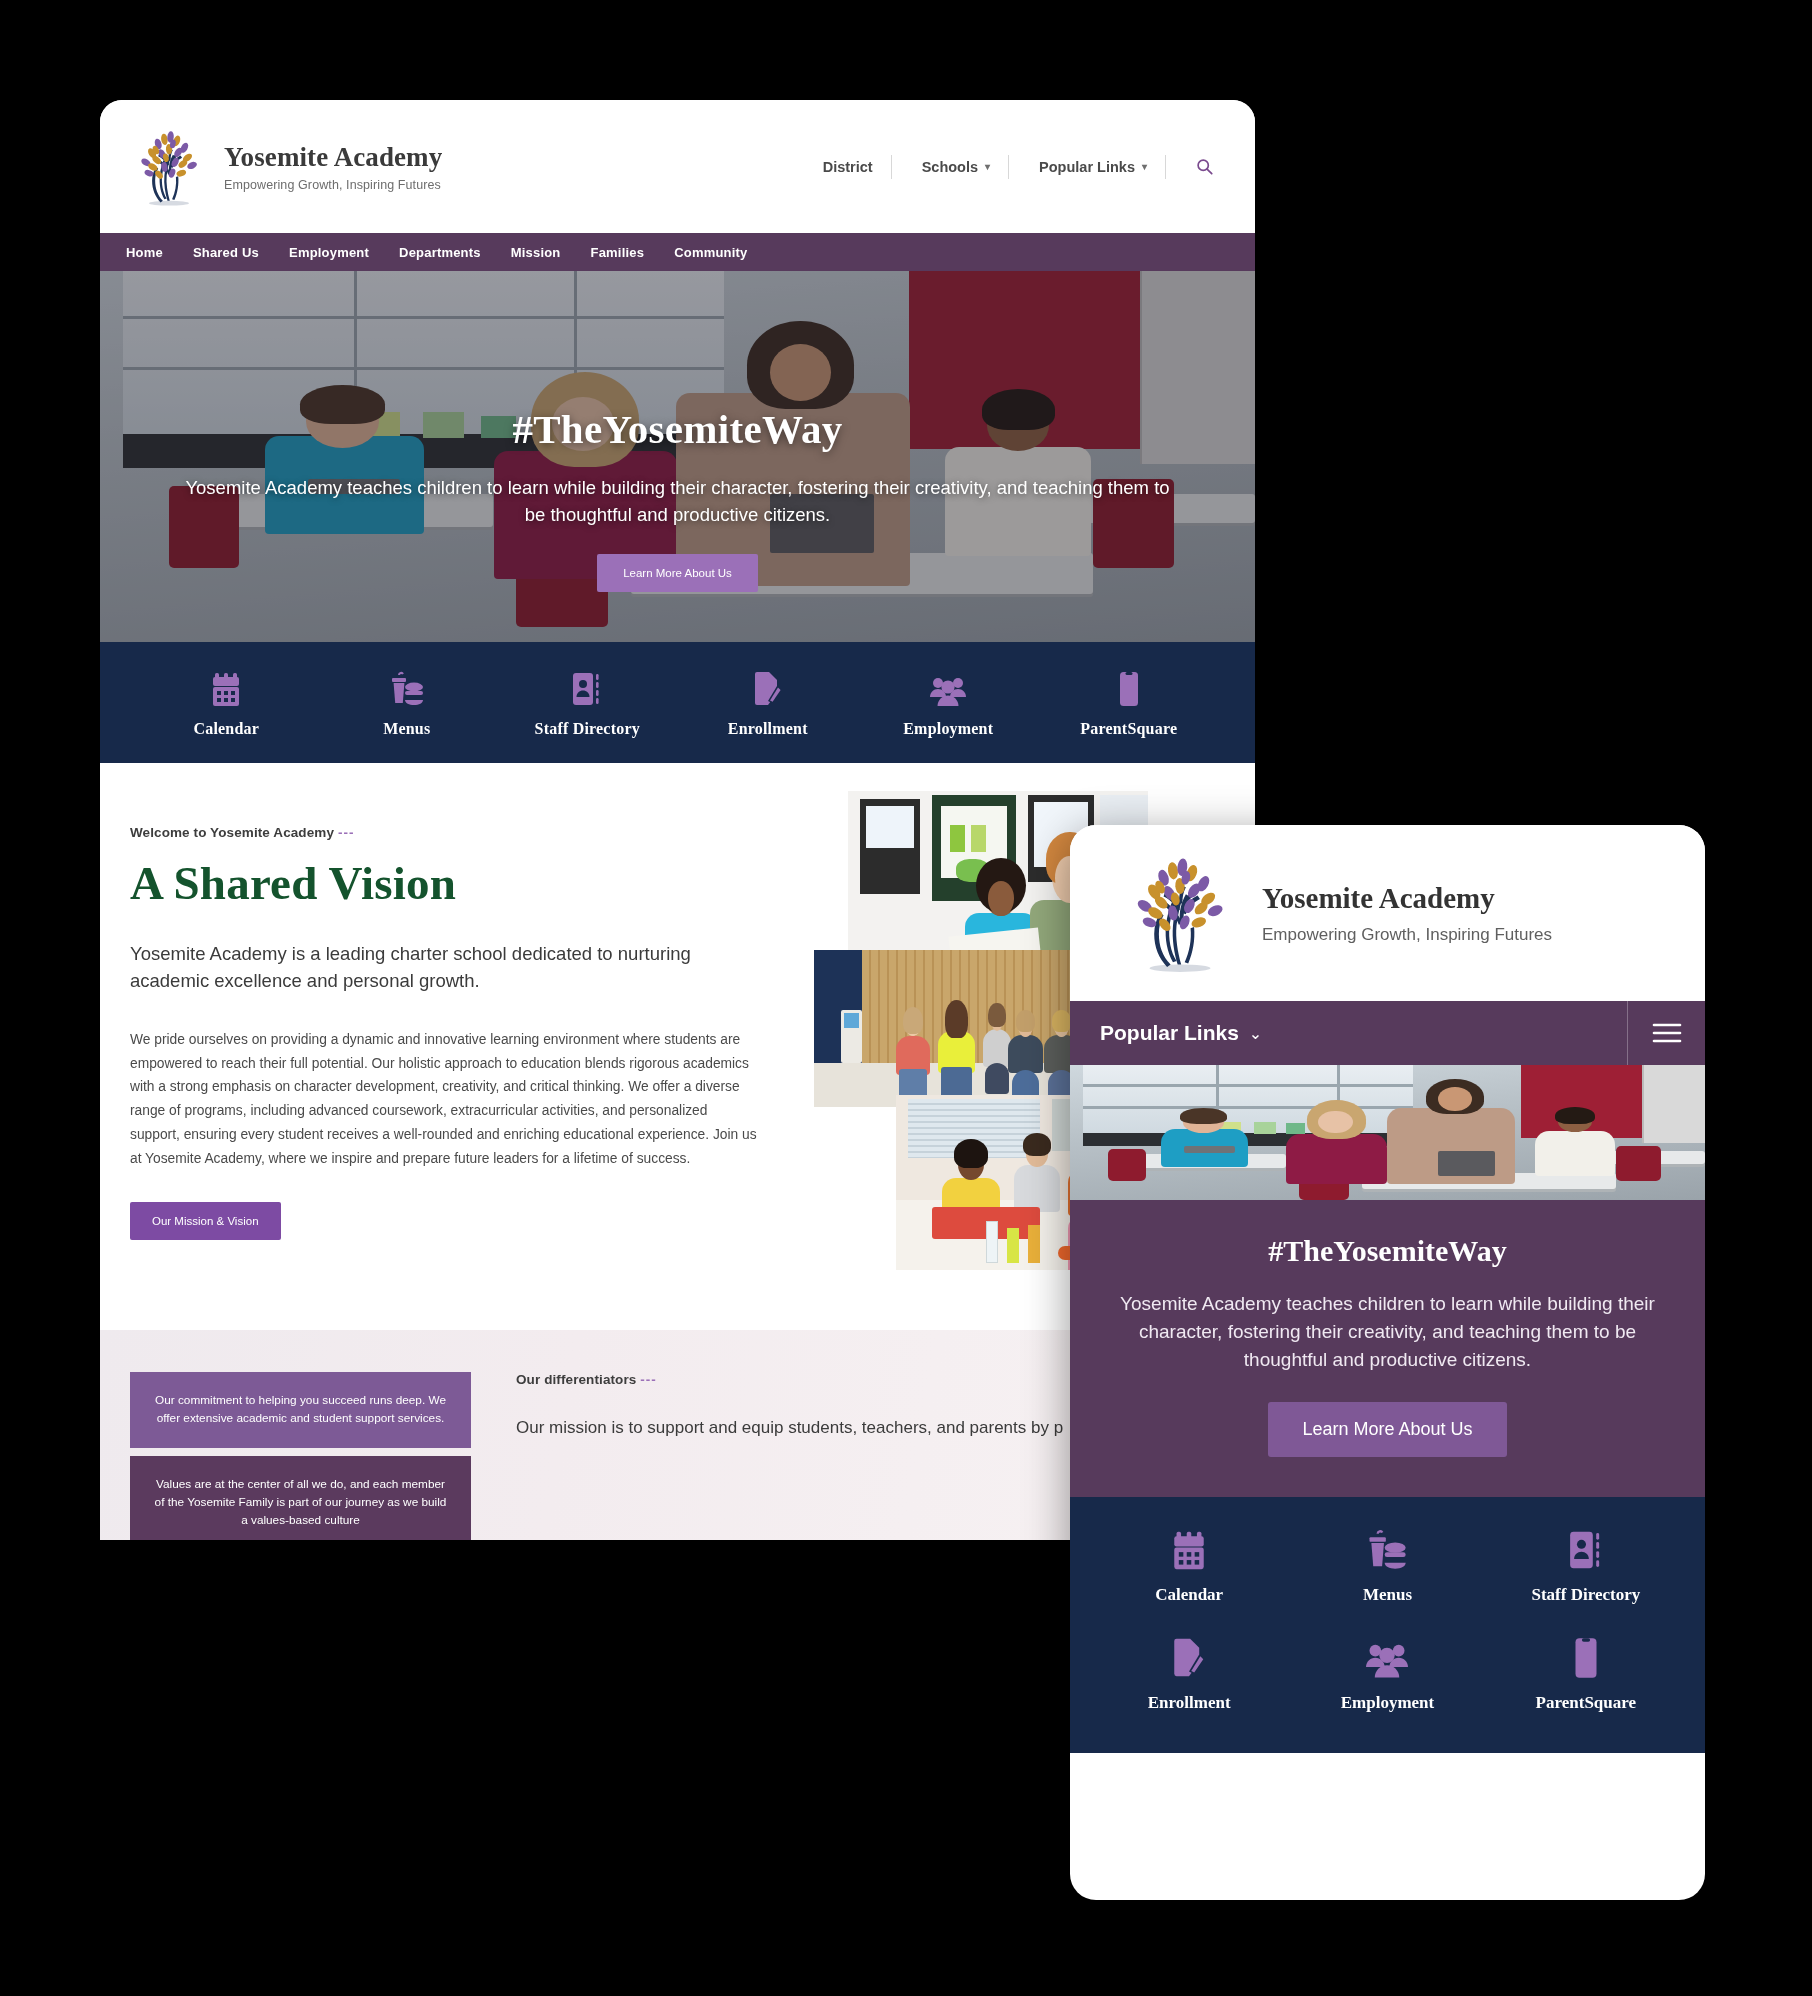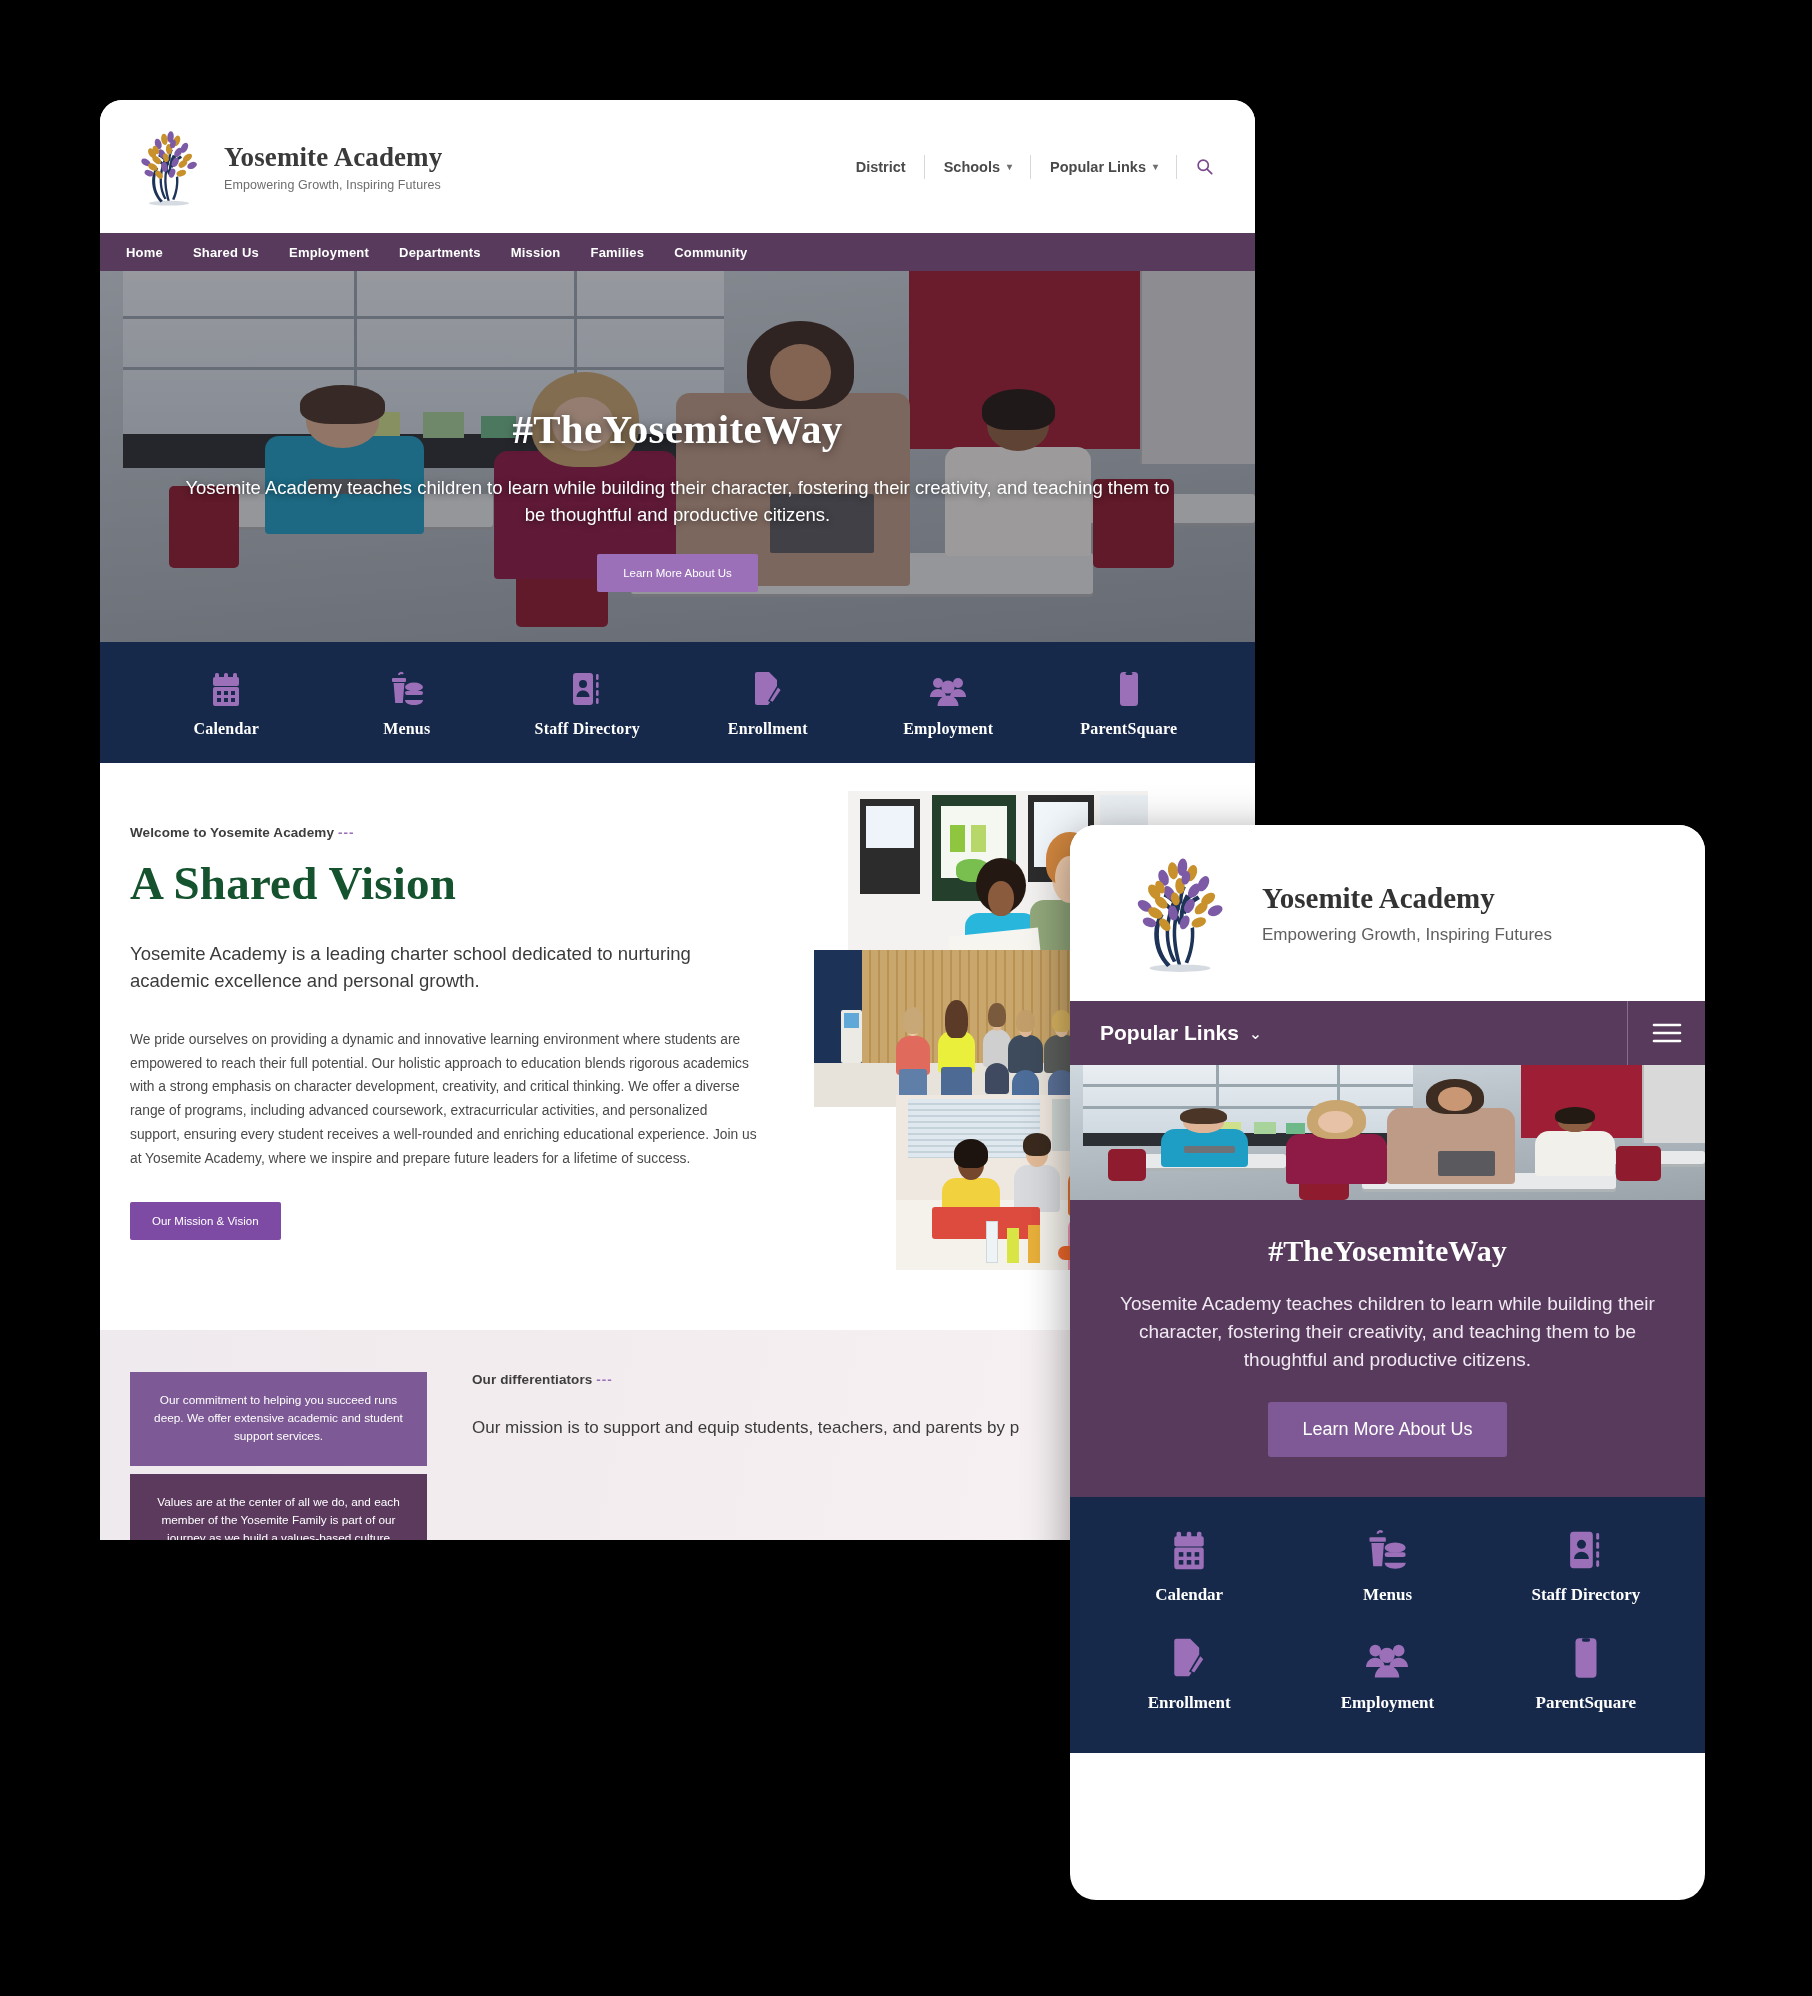--- a/index.html
+++ b/index.html
@@ -32,21 +32,21 @@
   }
   .brand { display: flex; align-items: center; gap: 16px; }
   .logo-wrap { width: 78px; height: 80px; flex: 0 0 78px; }
   .brand-text .brand-name {
     font-family: "Liberation Serif", serif;
     font-size: 27px; font-weight: 700; color: #3a3a3a; letter-spacing: .1px;
   }
   .brand-text .brand-tag {
     font-size: 12.5px; color: #6d6d6d; margin-top: 5px; letter-spacing: .1px;
   }
-  .dt-topnav { margin-left: auto; display: flex; align-items: center; gap: 1px; }
+  .dt-topnav { margin-left: auto; display: flex; align-items: center; gap: 12px; }
   .dt-topnav .tn-item {
     font-size: 14.5px; font-weight: 700; color: #4a4a4a;
     padding: 0 18px; display: flex; align-items: center; gap: 7px;
     border-right: 1px solid #d8d8d8; height: 24px;
   }
   .dt-topnav .tn-item:last-child { border-right: none; padding-right: 4px; }
   .caret { font-size: 10px; color: #6f6f6f; }
   .search-ic { color: #7a4a8e; display: flex; align-items: center; }
 
   
@@ -110,21 +110,21 @@
   }
   .vision-right { flex: 1; position: relative; }
   .collage-img { position: absolute; overflow: hidden; }
 
   
   .dt-why {
     height: 260px;
     background: linear-gradient(100deg,#efeaee 0%, #f3ecef 40%, #f7f2f3 100%);
     display: flex; padding: 42px 0 0 30px;
   }
-  .why-cards { width: 297px; }
+  .why-cards { width: 341px; }
   .why-card { color: #fff; font-size: 11.8px; line-height: 1.52; text-align: center; padding: 20px 22px; }
   .why-card.c1 { background: #7d5a96; }
   .why-card.c2 { background: #5b3a5e; margin-top: 8px; }
   .why-right { padding-left: 45px; }
   .why-h1 {
     font-family: "Liberation Serif", serif;
     font-size: 47px; color: #7d4ba3; font-weight: 700; margin-top: 14px;
   }
   .why-body { margin-top: 28px; font-size: 17px; color: #3b3b3b; line-height: 1.5; }
 

